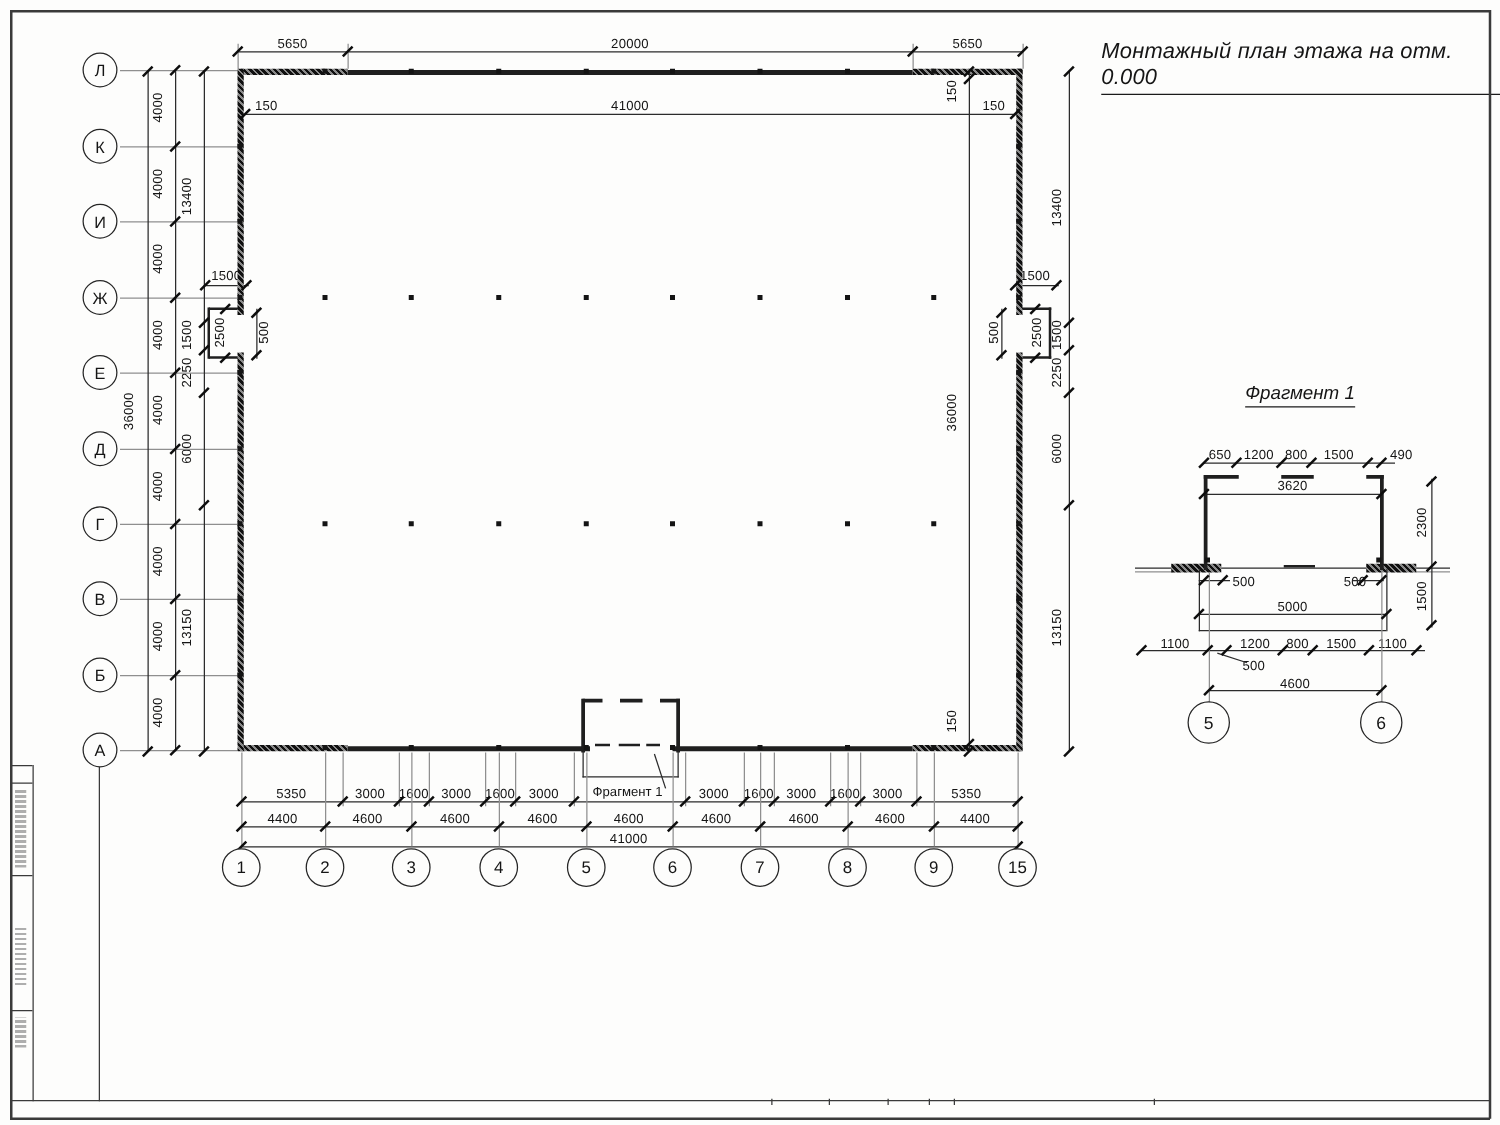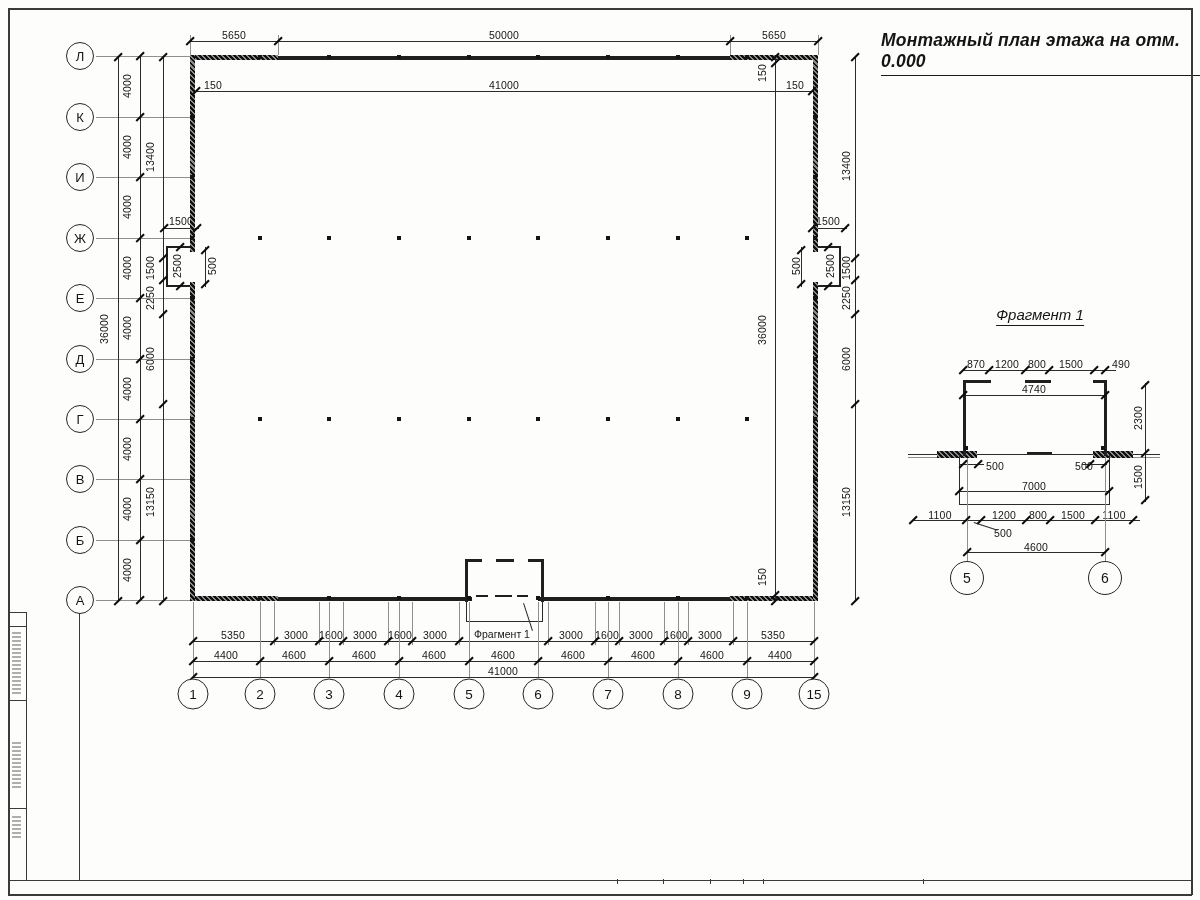--- a/index.html
+++ b/index.html
@@ -17,39 +17,39 @@
        transform:translateX(-50%);letter-spacing:.2px;}
   .vdim{position:absolute;font-size:10.5px;line-height:11px;white-space:nowrap;
         transform:translate(-50%,-50%) rotate(-90deg);letter-spacing:.2px;}
   .circ{position:absolute;border:1.3px solid #262626;border-radius:50%;background:#fdfdfc;
         display:flex;align-items:center;justify-content:center;
         transform:translate(-50%,-50%);z-index:3;}
   .circ.rowc{width:26px;height:26px;font-size:13px;}
   .circ.colc{width:29px;height:29px;font-size:13.5px;}
   .circ.frc{width:32px;height:32px;font-size:14px;}
   .title{position:absolute;left:881px;top:30px;font-size:17.5px;font-style:italic;
-         border-bottom:1.3px solid #1a1a1a;padding-bottom:3px;letter-spacing:.2px;font-weight:bold;}
+         border-bottom:1.3px solid #1a1a1a;padding-bottom:3px;letter-spacing:.2px;}
   .frtitle{position:absolute;left:1040px;top:306px;transform:translateX(-50%);
            font-size:15px;font-style:italic;border-bottom:1.2px solid #1a1a1a;
            padding-bottom:2px;}
   .callout{position:absolute;left:502px;top:628px;transform:translateX(-50%);
            font-size:10.5px;white-space:nowrap;z-index:2;}
   .leader{position:absolute;height:1px;background:#2b2b2b;transform-origin:0 0;}
   .smudge{position:absolute;width:9px;background:repeating-linear-gradient(0deg,#9a9a9a 0 2px,transparent 2px 4px);opacity:.8;}
 </style>
 </head>
 <body>
 
 <div class="sheet" id="sheet">
 
   <div class="title">Монтажный план этажа на отм. 0.000</div>
   <div class="frtitle">Фрагмент 1</div>
 
   <span class="dim" style="left:234px;top:29px">5650</span>
-  <span class="dim" style="left:504px;top:29px">50000</span>
+  <span class="dim" style="left:504px;top:29px">20000</span>
   <span class="dim" style="left:774px;top:29px">5650</span>
   <span class="dim" style="left:213px;top:79px">150</span>
   <span class="dim" style="left:504px;top:79px">41000</span>
   <span class="dim" style="left:795px;top:79px">150</span>
 
   <span class="vdim" style="left:762px;top:73px">150</span>
   <span class="vdim" style="left:762px;top:330px">36000</span>
   <span class="vdim" style="left:762px;top:577px">150</span>
 
   <span class="vdim" style="left:104px;top:329px">36000</span>
@@ -164,31 +164,31 @@
   <div class="circ colc" style="left:678px;top:694px">
       <span>8</span>
     </div>
   <div class="circ colc" style="left:747px;top:694px">
       <span>9</span>
     </div>
   <div class="circ colc" style="left:814px;top:694px">
       <span>15</span>
     </div>
 
-  <span class="dim" style="left:976px;top:358px">870</span>
+  <span class="dim" style="left:976px;top:358px">650</span>
   <span class="dim" style="left:1007px;top:358px">1200</span>
   <span class="dim" style="left:1037px;top:358px">800</span>
   <span class="dim" style="left:1071px;top:358px">1500</span>
   <span class="dim" style="left:1121px;top:358px">490</span>
-  <span class="dim" style="left:1034px;top:383px">4740</span>
+  <span class="dim" style="left:1034px;top:383px">3620</span>
   <span class="vdim" style="left:1138px;top:418px">2300</span>
   <span class="vdim" style="left:1138px;top:477px">1500</span>
   <span class="dim" style="left:995px;top:460px">500</span>
   <span class="dim" style="left:1084px;top:460px">500</span>
-  <span class="dim" style="left:1034px;top:480px">7000</span>
+  <span class="dim" style="left:1034px;top:480px">5000</span>
   <span class="dim" style="left:940px;top:509px">1100</span>
   <span class="dim" style="left:1004px;top:509px">1200</span>
   <span class="dim" style="left:1038px;top:509px">800</span>
   <span class="dim" style="left:1073px;top:509px">1500</span>
   <span class="dim" style="left:1114px;top:509px">1100</span>
   <span class="dim" style="left:1003px;top:527px">500</span>
   <span class="dim" style="left:1036px;top:541px">4600</span>
 
   <div class="circ frc" style="left:967px;top:578px">
       <span>5</span>

